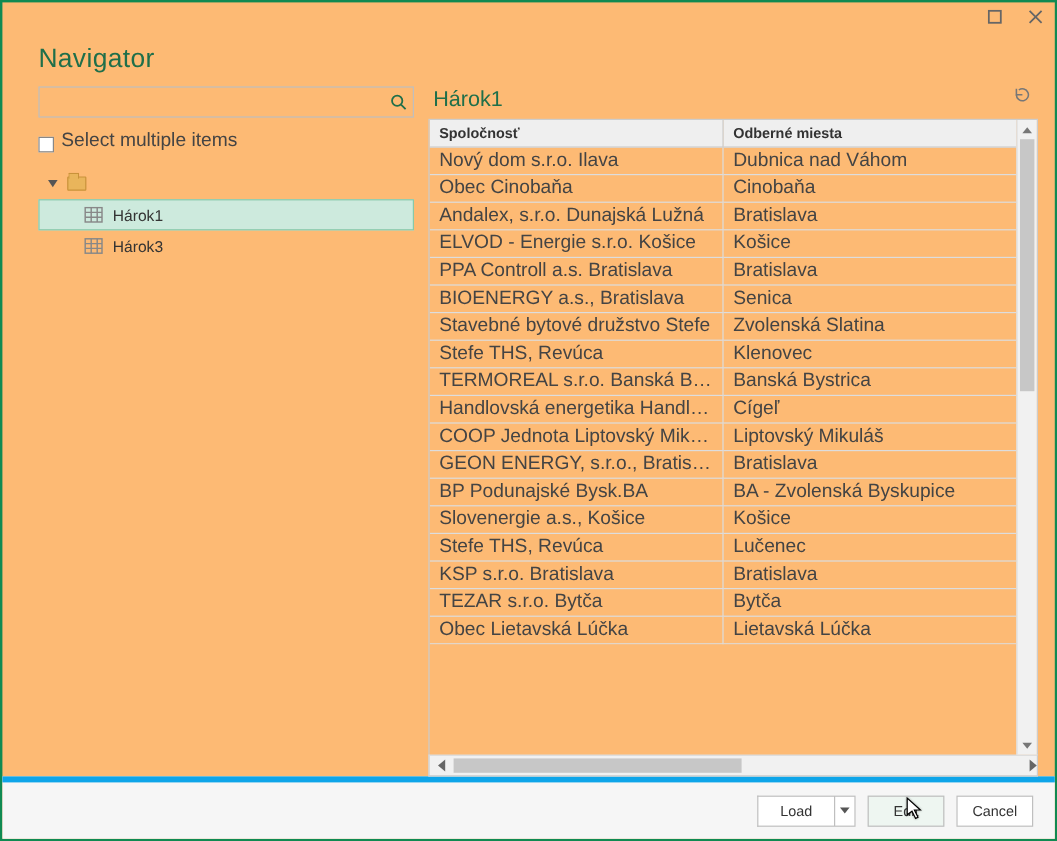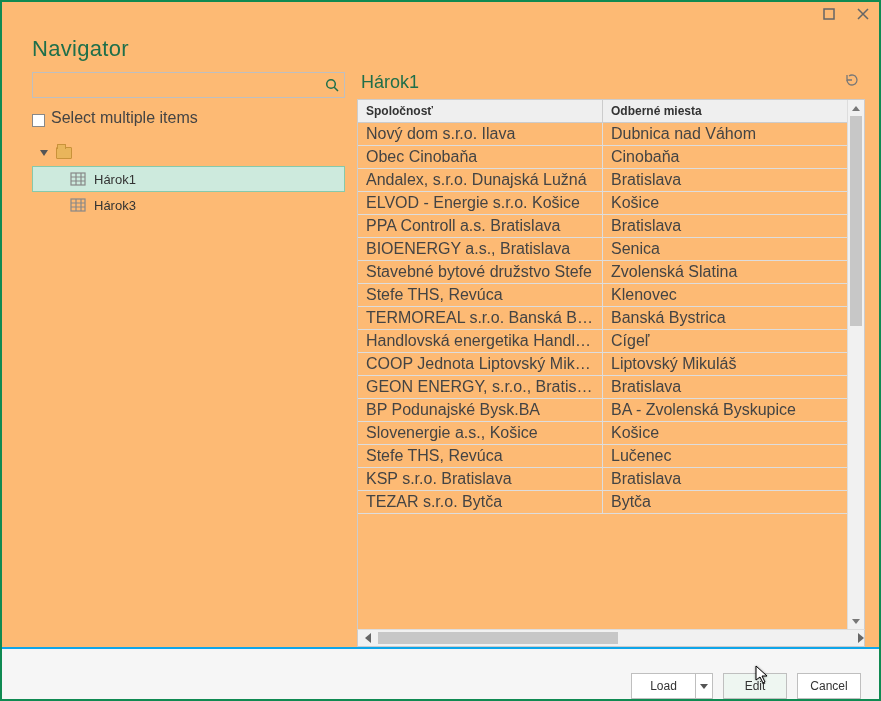--- a/index.html
+++ b/index.html
@@ -70,21 +70,21 @@
   .vscroll .arr.up div{border-bottom:5px solid #777;}
   .vscroll .arr.down div{border-top:5px solid #777;}
   .hscroll { height:18px; background:#f1f1f1; border:1px solid #ccc; border-top:1px solid #ddd; margin-top:-1px; position:relative; display:flex; align-items:center;}
   .hscroll .harr{width:20px;display:flex;align-items:center;justify-content:center;}
   .hscroll .harr div{width:0;height:0;border-top:5px solid transparent;border-bottom:5px solid transparent;}
   .hscroll .harr.l div{border-right:6px solid #666;}
   .hscroll .harr.r div{border-left:6px solid #666;margin-left:auto;}
   .hscroll .htrack{flex:1;position:relative;height:100%;}
   .hscroll .hthumb{position:absolute;top:2px;bottom:2px;left:0;width:240px;background:#c7c7c7;}
   .footer {
-    border-top:2px solid #0ea5e9; background:#f6f6f6; height:52px; display:flex; align-items:flex-end; justify-content:flex-end; gap:10px; padding:0 18px;
+    border-top:5px solid #0ea5e9; background:#f6f6f6; height:52px; display:flex; align-items:center; justify-content:flex-end; gap:10px; padding:0 18px;
   }
   .btn { border:1px solid #bfbfbf; background:#fff; font-size:12px; height:26px; min-width:64px; padding:0 12px; color:#333; cursor:default; display:flex;align-items:center;justify-content:center;}
   .btn-split { display:flex;}
   .btn-split .main{border-right:none;}
   .btn-split .drop{min-width:18px;padding:0;border-left:1px solid #bfbfbf;}
   .btn-split .drop .caret{width:0;height:0;border-left:4px solid transparent;border-right:4px solid transparent;border-top:5px solid #555;}
   .btn.primary{ background:#eef6f1;}
   .cursor { position:absolute; bottom:10px; right:108px; pointer-events:none;}
   .cursor svg{filter:drop-shadow(0 0 1px rgba(0,0,0,0.4));}
 </style>
@@ -243,20 +243,24 @@
                     <td>Lučenec</td>
                   </tr>
                   <tr>
                     <td>KSP s.r.o. Bratislava</td>
                     <td>Bratislava</td>
                   </tr>
                   <tr>
                     <td>TEZAR s.r.o. Bytča</td>
                     <td>Bytča</td>
                   </tr>
+                  <tr>
+                    <td>Obec Lietavská Lúčka</td>
+                    <td>Lietavská Lúčka</td>
+                  </tr>
                 </tbody>
               </table>
           </div>
         </div>
         <div class="vscroll">
           <div class="arr up">
               <div></div>
             </div>
           <div class="thumb"></div>
           <div class="arr down">

